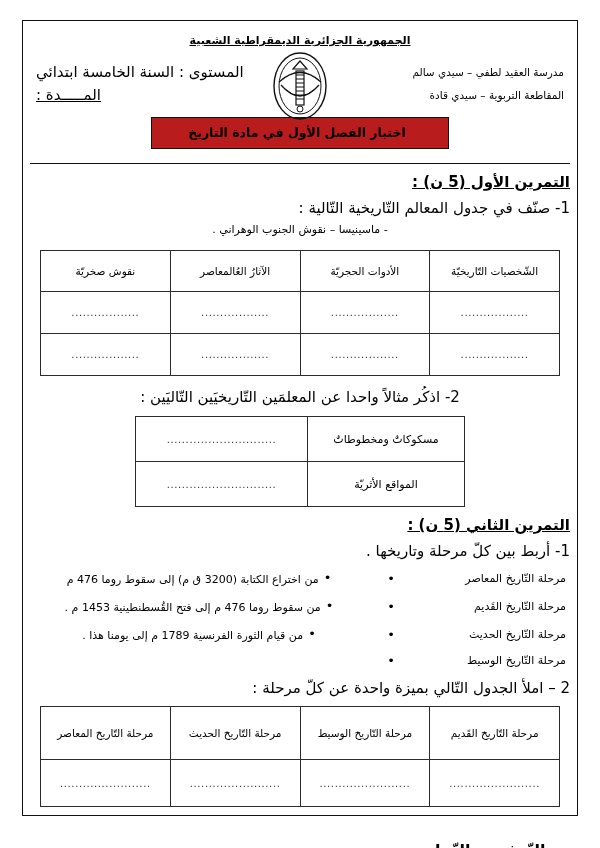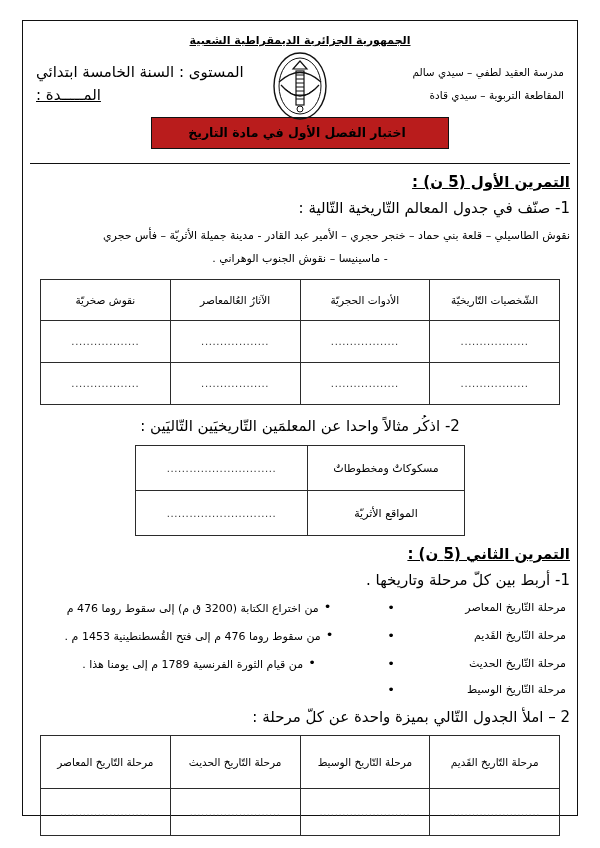--- a/index.html
+++ b/index.html
@@ -272,21 +272,20 @@
 
     <div class="title-box-wrap">
       <div class="title-box">اختبار الفصل الأول في مادة التاريخ</div>
     </div>
 
     <hr class="hr-full">
 
     <div class="ex-head">التمرين الأول (5 ن) :</div>
     <div class="q-line">1- صنّف في جدول المعالم التّاريخية التّالية :</div>
 
-    <div class="items-line">نقوش الطاسيلي – قلعة بني حماد – خنجر حجري – الأمير عبد القادر - مدينة جميلة الأثريّة – فأس حجري</div>
     <div class="items-line second">- ماسينيسا – نقوش الجنوب الوهراني .</div>
 
     <table class="grid t1">
       <thead>
         <tr>
           <th>الشّخصيات التّاريخيّة</th>
           <th>الأدوات الحجريّة</th>
           <th>الآثارُ العُالمعاصر</th>
           <th>نقوش صخريّة</th>
         </tr>

